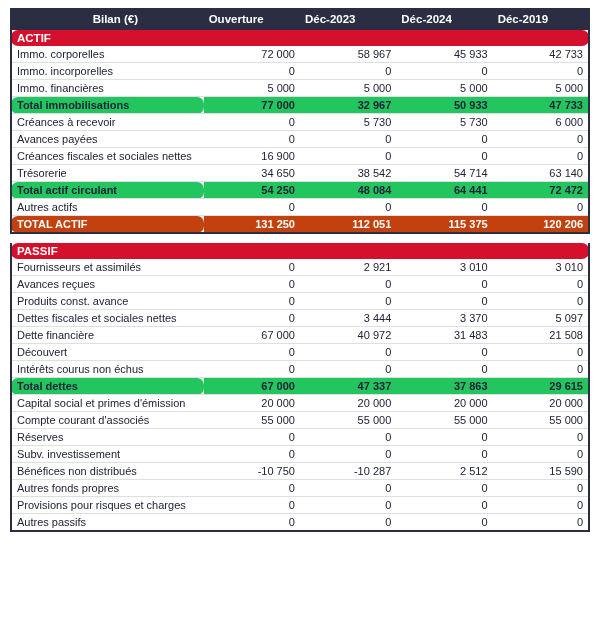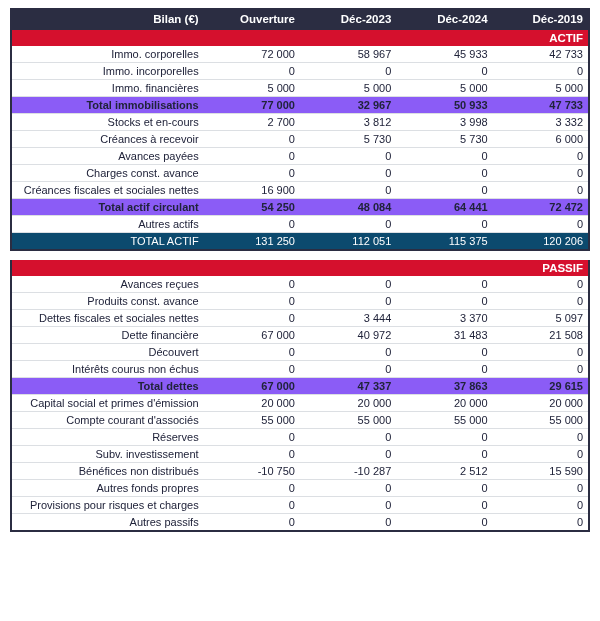--- a/index.html
+++ b/index.html
@@ -28,51 +28,51 @@
   col.c-label { width: 192px; }
   col.c-num   { width: 96px; }
 
   thead th {
     background: #2b2d42;
     color: #ffffff;
     font-weight: bold;
     font-size: 11.5px;
     height: 22px;
     padding: 0 5px;
-    text-align: right;
+    text-align: left;
     white-space: nowrap;
   }
-  thead th.lbl { text-align: right; padding-left: 20px; }
+  thead th.lbl { text-align: center; padding-left: 20px; }
 
   td {
     font-size: 11px;
     line-height: 12px;
     padding: 2px 5px;
     border-bottom: 1px solid #dcdfe3;
     white-space: nowrap;
     overflow: hidden;
   }
-  td.lbl { text-align: right; }
+  td.lbl { text-align: left; border-radius: 7px; }
   td.val { text-align: right; }
 
   tr.section-row td {
     background: #d5102d;
     color: #ffffff;
     font-weight: bold;
     font-size: 11.5px;
     border-bottom: none;
   }
   tr.row-subtotal td {
-    background: #8b5cf6;
+    background: #22c55e;
     font-weight: bold;
   }
   tr.row-grand td {
-    background: #0c4a6e;
+    background: #c2410c;
     color: #ffffff;
-    font-weight: normal;
+    font-weight: bold;
     border-bottom: none;
   }
   .section-gap { height: 9px; }
 </style>
 </head>
 <body>
 
 <div class="wrap">
 
   <table class="bilan">
@@ -118,53 +118,46 @@
           <td class="val">5 000</td>
         </tr>
         <tr class="row-subtotal">
           <td class="lbl">Total immobilisations</td>
           <td class="val">77 000</td>
           <td class="val">32 967</td>
           <td class="val">50 933</td>
           <td class="val">47 733</td>
         </tr>
         <tr class="row-item">
-          <td class="lbl">Stocks et en-cours</td>
-          <td class="val">2 700</td>
-          <td class="val">3 812</td>
-          <td class="val">3 998</td>
-          <td class="val">3 332</td>
-        </tr>
-        <tr class="row-item">
           <td class="lbl">Créances à recevoir</td>
           <td class="val">0</td>
           <td class="val">5 730</td>
           <td class="val">5 730</td>
           <td class="val">6 000</td>
         </tr>
         <tr class="row-item">
           <td class="lbl">Avances payées</td>
           <td class="val">0</td>
           <td class="val">0</td>
           <td class="val">0</td>
           <td class="val">0</td>
         </tr>
         <tr class="row-item">
-          <td class="lbl">Charges const. avance</td>
-          <td class="val">0</td>
-          <td class="val">0</td>
-          <td class="val">0</td>
-          <td class="val">0</td>
-        </tr>
-        <tr class="row-item">
           <td class="lbl">Créances fiscales et sociales nettes</td>
           <td class="val">16 900</td>
           <td class="val">0</td>
           <td class="val">0</td>
           <td class="val">0</td>
+        </tr>
+        <tr class="row-item">
+          <td class="lbl">Trésorerie</td>
+          <td class="val">34 650</td>
+          <td class="val">38 542</td>
+          <td class="val">54 714</td>
+          <td class="val">63 140</td>
         </tr>
         <tr class="row-subtotal">
           <td class="lbl">Total actif circulant</td>
           <td class="val">54 250</td>
           <td class="val">48 084</td>
           <td class="val">64 441</td>
           <td class="val">72 472</td>
         </tr>
         <tr class="row-item">
           <td class="lbl">Autres actifs</td>
@@ -191,20 +184,27 @@
         <col class="c-num">
         <col class="c-num">
         <col class="c-num">
         <col class="c-num">
     </colgroup>
     <tbody>
         <tr class="section-row">
           <td colspan="5" class="lbl">PASSIF</td>
         </tr>
         <tr class="row-item">
+          <td class="lbl">Fournisseurs et assimilés</td>
+          <td class="val">0</td>
+          <td class="val">2 921</td>
+          <td class="val">3 010</td>
+          <td class="val">3 010</td>
+        </tr>
+        <tr class="row-item">
           <td class="lbl">Avances reçues</td>
           <td class="val">0</td>
           <td class="val">0</td>
           <td class="val">0</td>
           <td class="val">0</td>
         </tr>
         <tr class="row-item">
           <td class="lbl">Produits const. avance</td>
           <td class="val">0</td>
           <td class="val">0</td>

